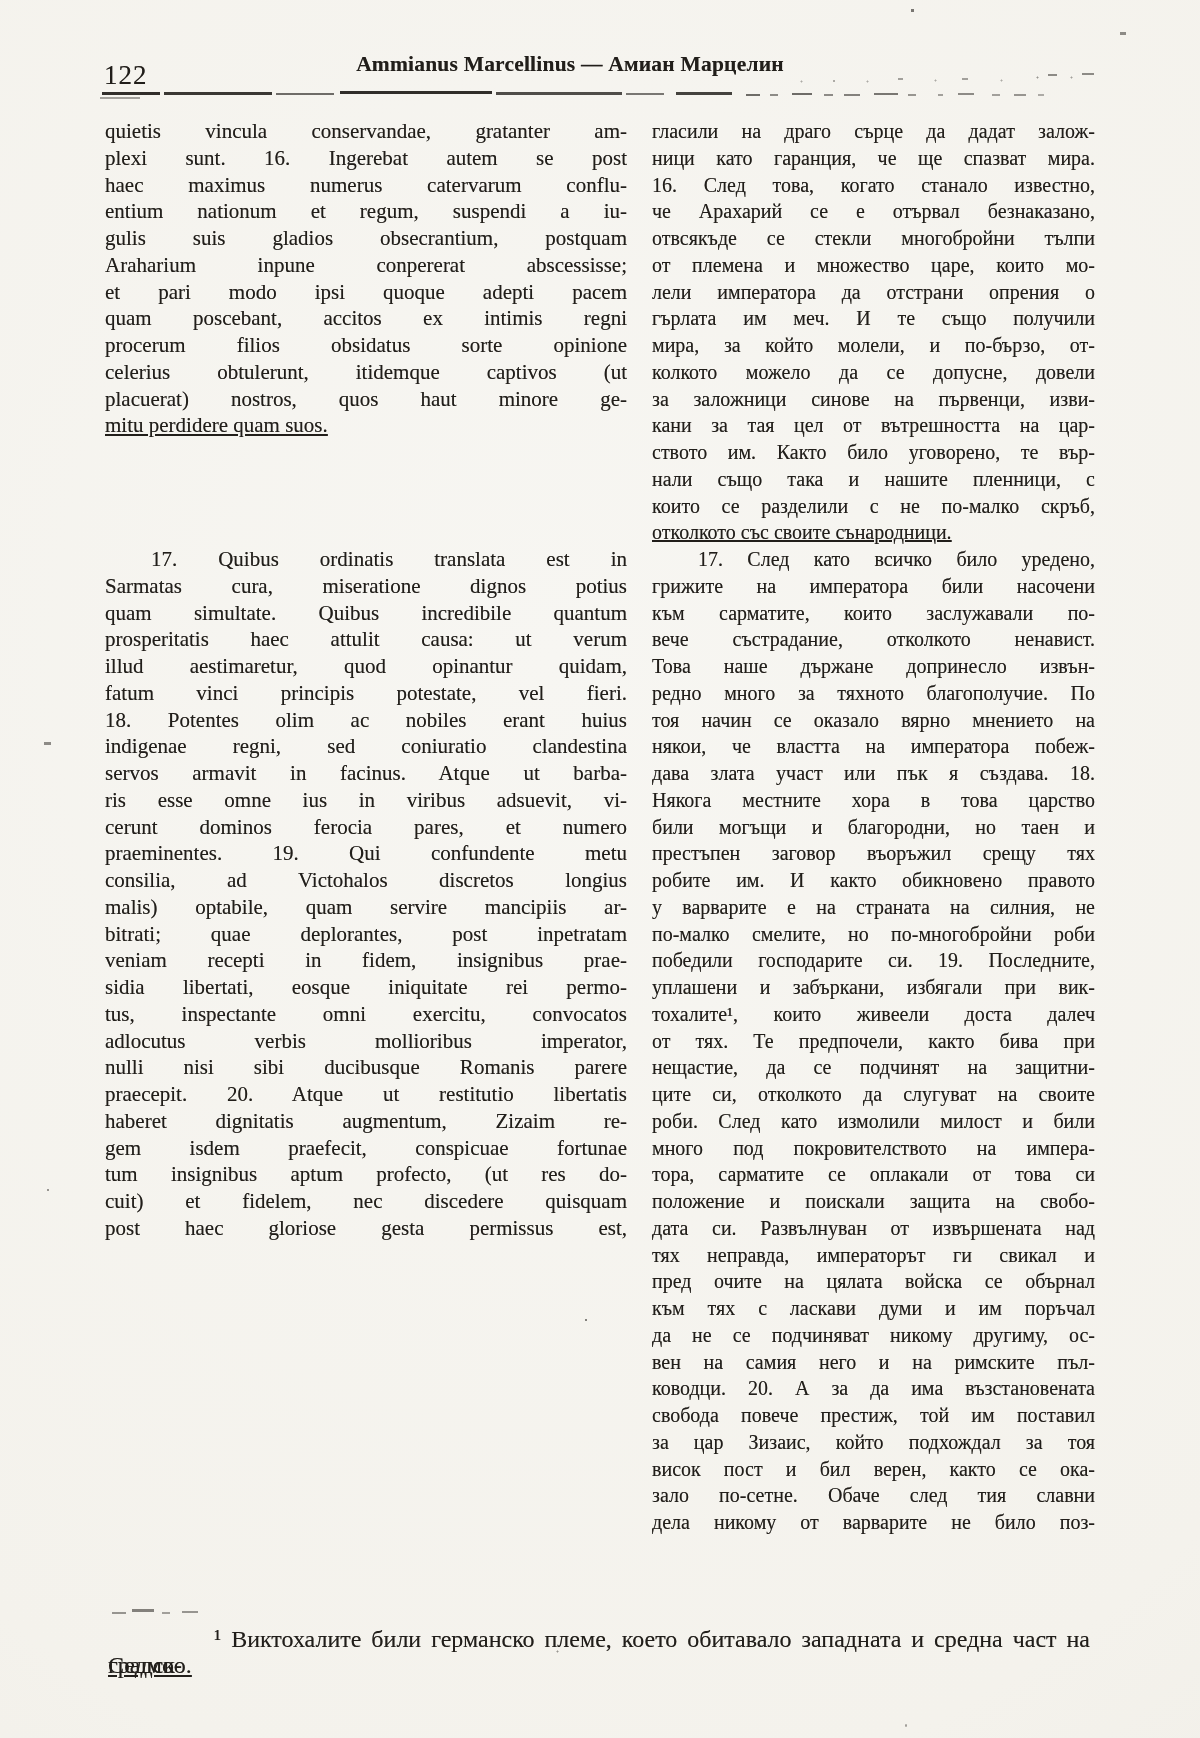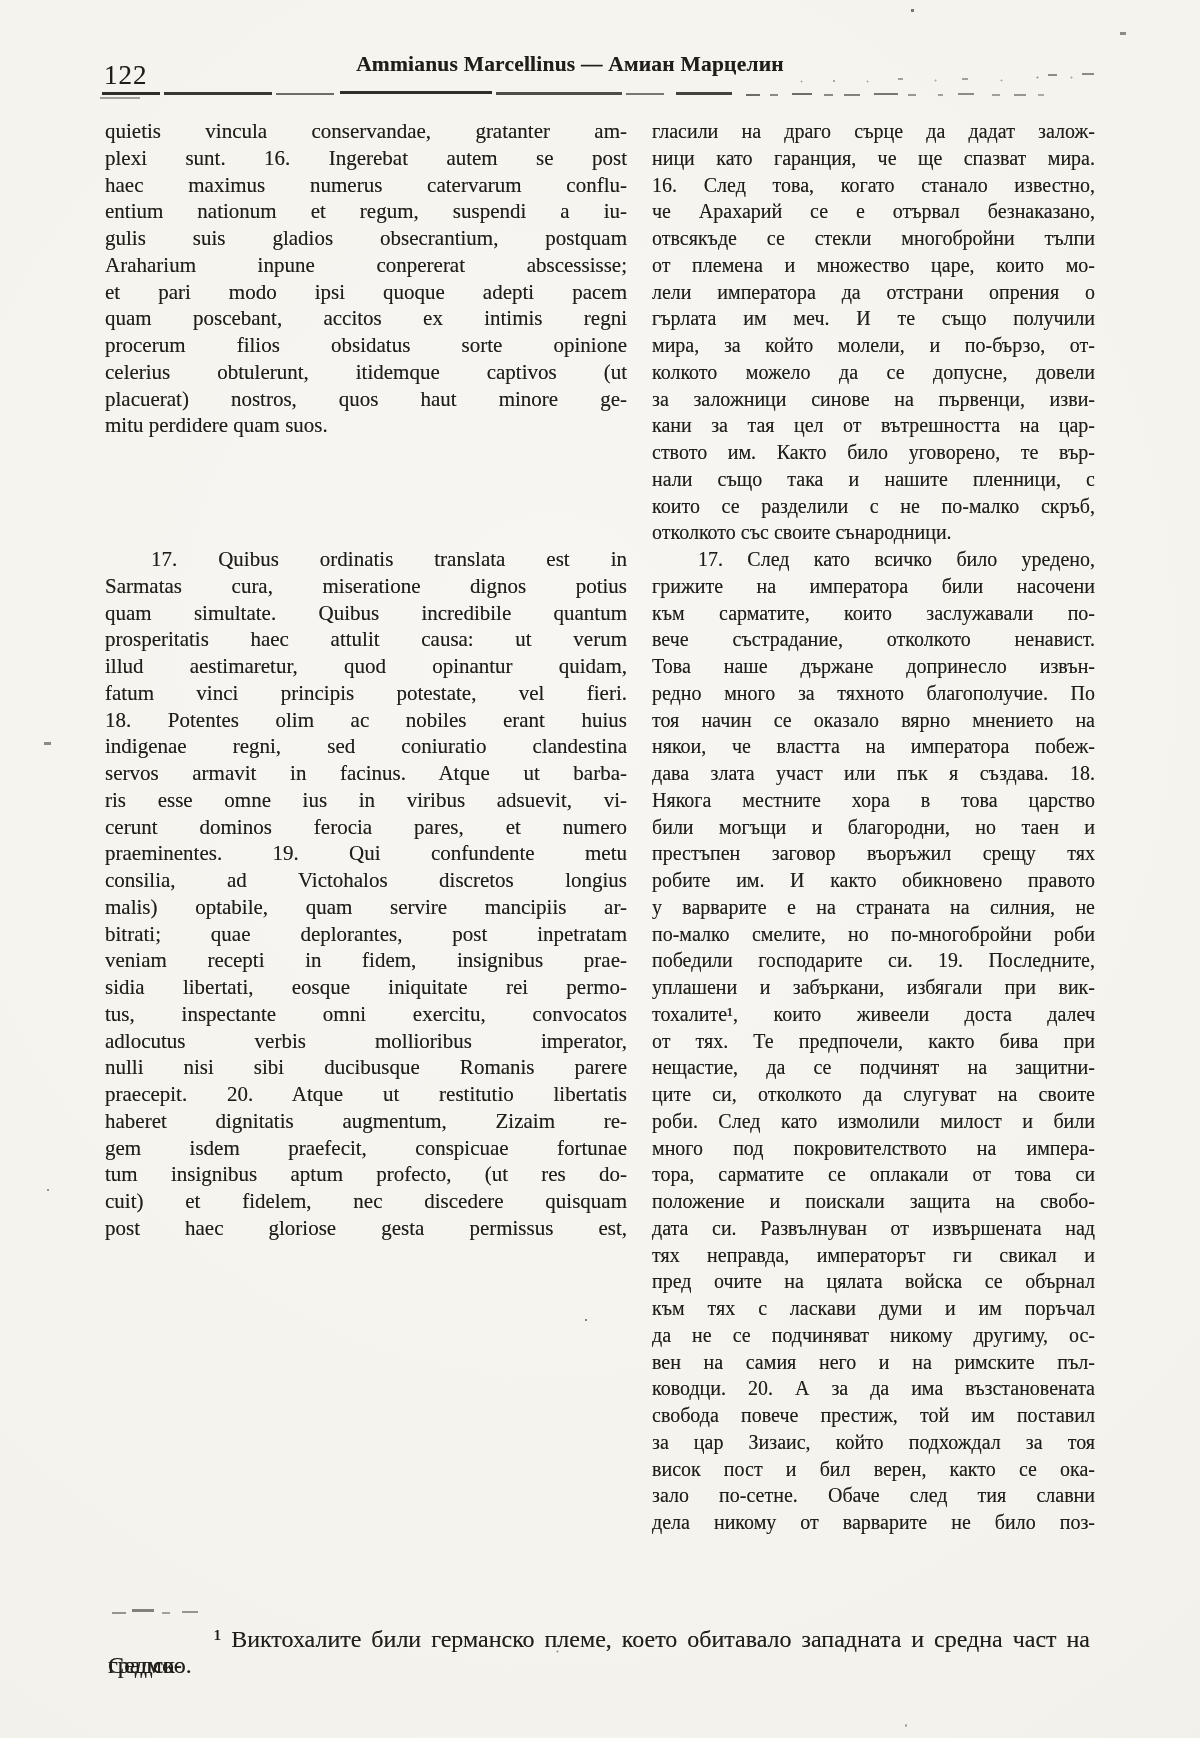--- a/index.html
+++ b/index.html
@@ -65,21 +65,21 @@
       linear-gradient(rgba(38,35,31,.40),rgba(38,35,31,.40)),
       radial-gradient(circle at 50% 50%, rgba(38,35,31,.35) 0 40%, transparent 55%);
     background-size:5px 5px,6px 3px,7px 3px,4px 4px,4px 4px,3px 3px,4px 3px,14px 2px,22px 3px,8px 2px,16px 2px,3px 3px,9px 2px,3px 3px,12px 2px,3px 3px,4px 4px,3px 3px,5px 2px,3px 3px,6px 2px,3px 3px;
     background-position:910px 8px,1120px 32px,44px 742px,46px 1188px,584px 1318px,556px 1650px,904px 1724px,112px 1612px,132px 1609px,162px 1612px,182px 1611px,1036px 76px,1048px 74px,1070px 76px,1082px 73px,800px 80px,832px 79px,866px 80px,898px 78px,934px 79px,962px 78px,1000px 79px;
   }
   .columns{position:absolute;left:105px;top:118px;width:990px;display:flex;gap:25px;}
   .col-left{width:522px;}
   .col-right{width:443px;}
   .line{height:26.75px;font-size:21px;line-height:26.75px;text-align:justify;text-align-last:justify;}
   .col-right .line{font-size:20px;}
-  .line.last{text-align-last:left;}
+  .line.last{text-align-last:left;text-decoration:underline;}
   .line.indent{text-indent:46px;}
   .align-gap{height:107px;}
   .footnote{position:absolute;left:108px;top:1626px;width:982px;}
   .footnote .line{height:26px;font-size:24px;line-height:26px;}
   .footnote .line.indent{text-indent:106px;}
 </style>
 </head>
 <body>
 
 <div class="page">

